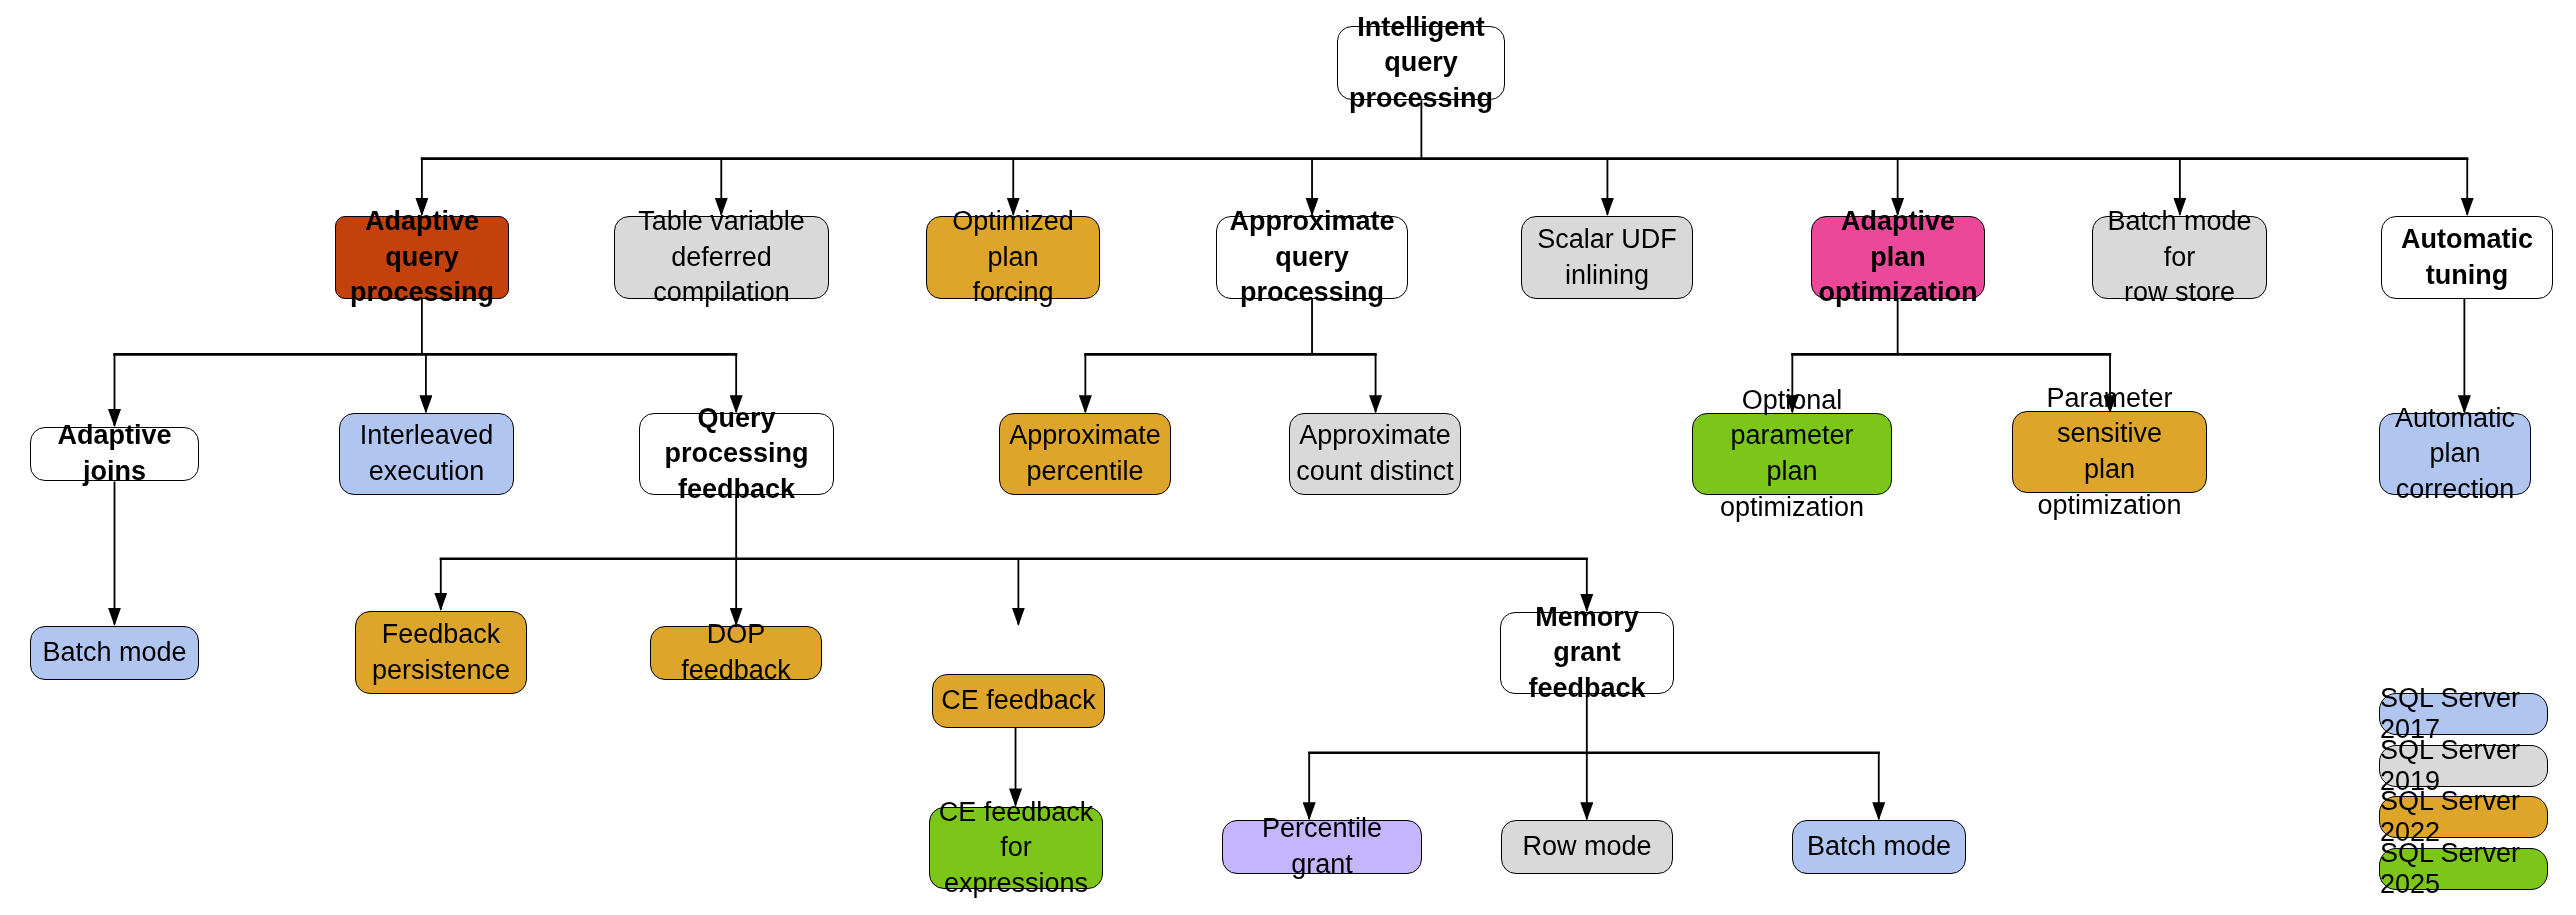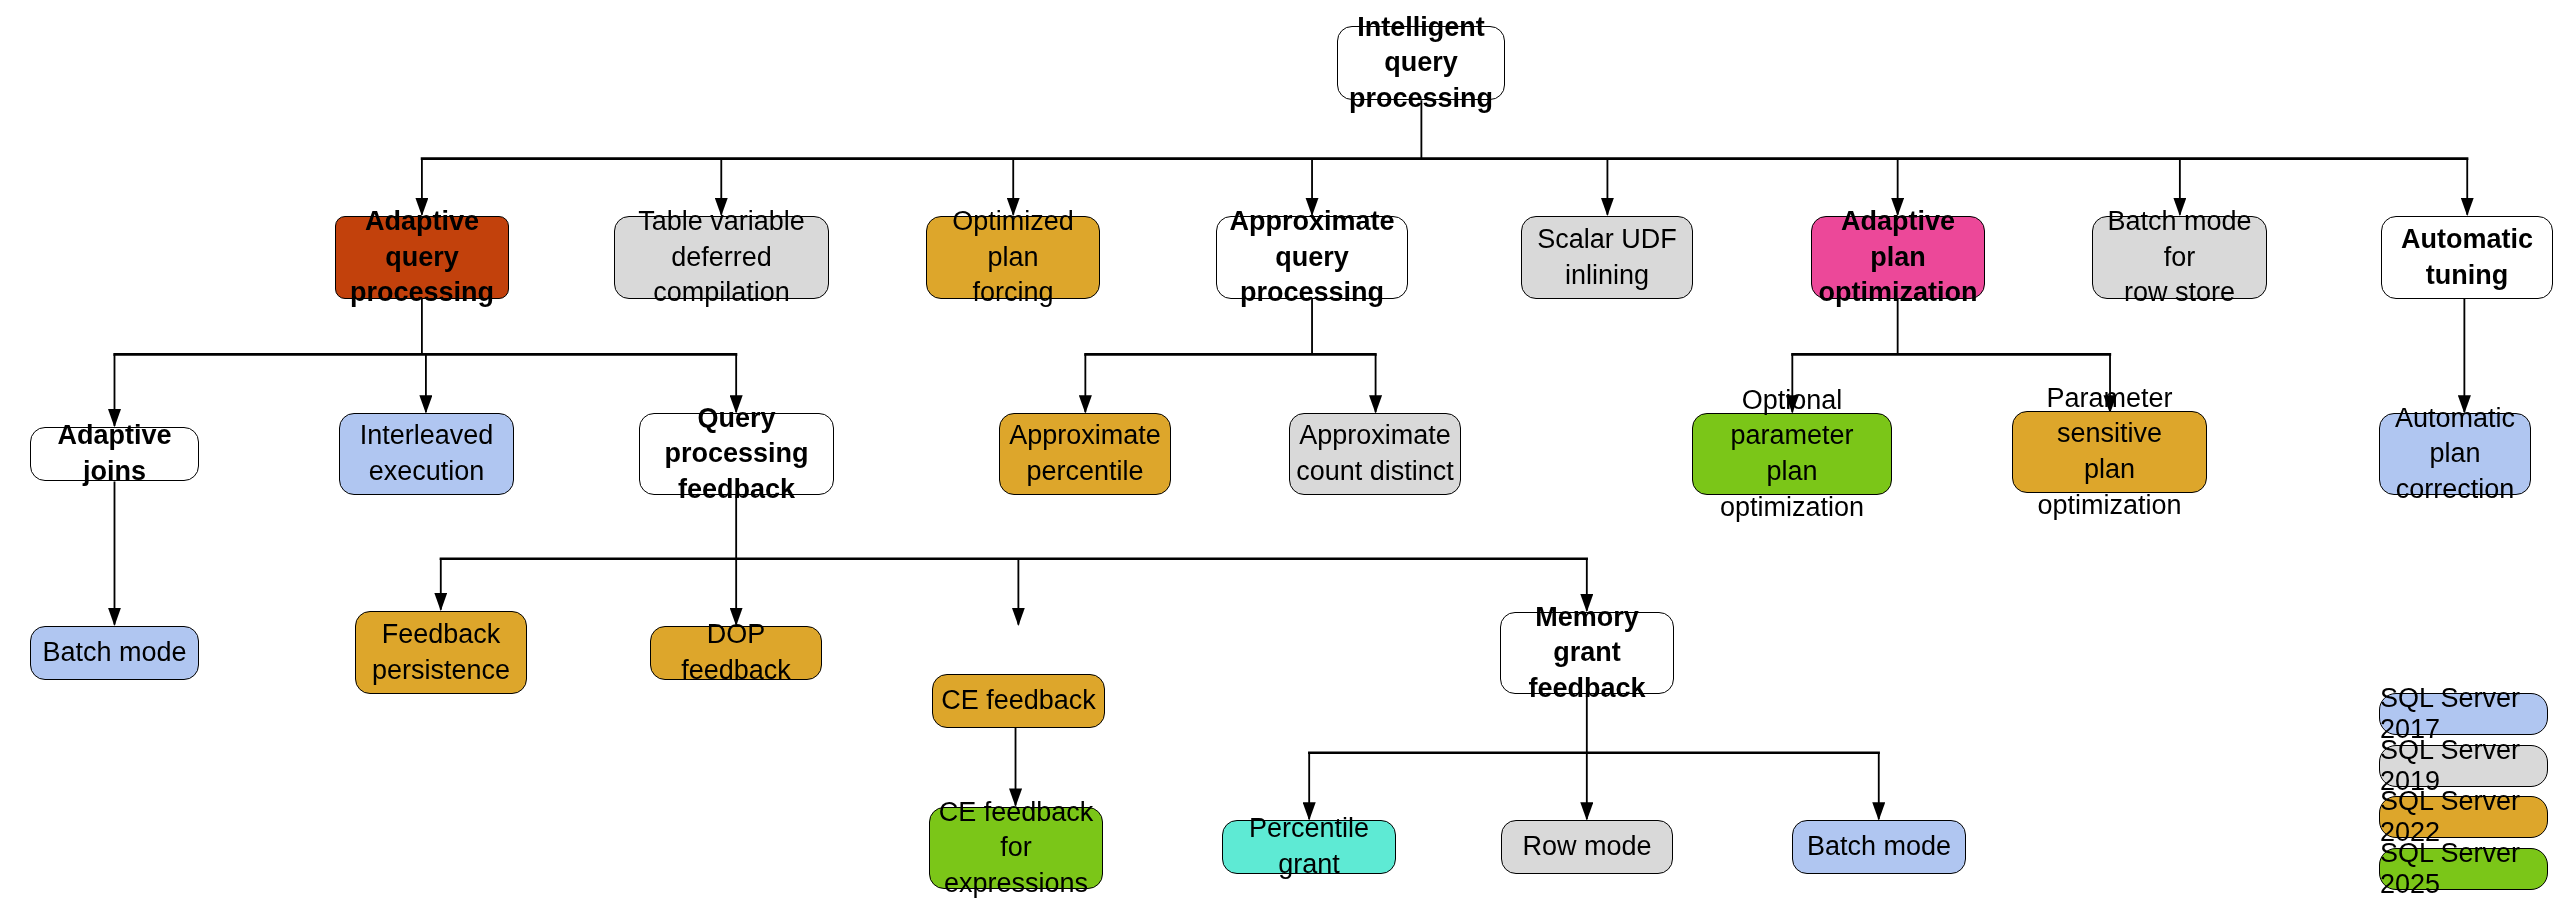--- a/index.html
+++ b/index.html
@@ -118,21 +118,21 @@
 correction</div>
       <div class="node v2017" style="left: 30px; top: 626px; width: 169px; height: 54px; background: rgb(176, 198, 241);">Batch mode</div>
       <div class="node v2022" style="left: 355px; top: 611px; width: 172px; height: 83px; background: rgb(221, 166, 43);">Feedback
 persistence</div>
       <div class="node v2022" style="left: 650px; top: 626px; width: 172px; height: 54px; background: rgb(221, 166, 43);">DOP feedback</div>
       <div class="node v2022" style="left: 932px; top: 626px; width: 173px; height: 54px; background: rgb(221, 166, 43); margin-top: 48px;">CE feedback</div>
       <div class="node plain" style="left: 1500px; top: 612px; width: 174px; height: 82px; background: rgb(255, 255, 255);">Memory grant
 feedback</div>
       <div class="node v2025" style="left: 929px; top: 807px; width: 174px; height: 82px; background: rgb(123, 198, 24);">CE feedback for
 expressions</div>
-      <div class="node v2022" style="left: 1222px; top: 820px; width: 174px; height: 54px; background: #5eead4;">Percentile grant</div>
+      <div class="node v2022" style="left: 1222px; top: 820px; width: 200px; height: 54px; background: #c4b5fd;">Percentile grant</div>
       <div class="node v2019" style="left: 1501px; top: 820px; width: 172px; height: 54px; background: rgb(217, 217, 217);">Row mode</div>
       <div class="node v2017" style="left: 1792px; top: 820px; width: 174px; height: 54px; background: rgb(176, 198, 241);">Batch mode</div>
     </div>
   <div id="legend">
       <div class="legend-item" style="left: 2379px; top: 693px; width: 169px; height: 42px; background: rgb(176, 198, 241);">SQL Server 2017</div>
       <div class="legend-item" style="left: 2379px; top: 745px; width: 169px; height: 42px; background: rgb(217, 217, 217);">SQL Server 2019</div>
       <div class="legend-item" style="left: 2379px; top: 796px; width: 169px; height: 42px; background: rgb(221, 166, 43);">SQL Server 2022</div>
       <div class="legend-item" style="left: 2379px; top: 848px; width: 169px; height: 42px; background: rgb(123, 198, 24);">SQL Server 2025</div>
     </div>
 </div>

